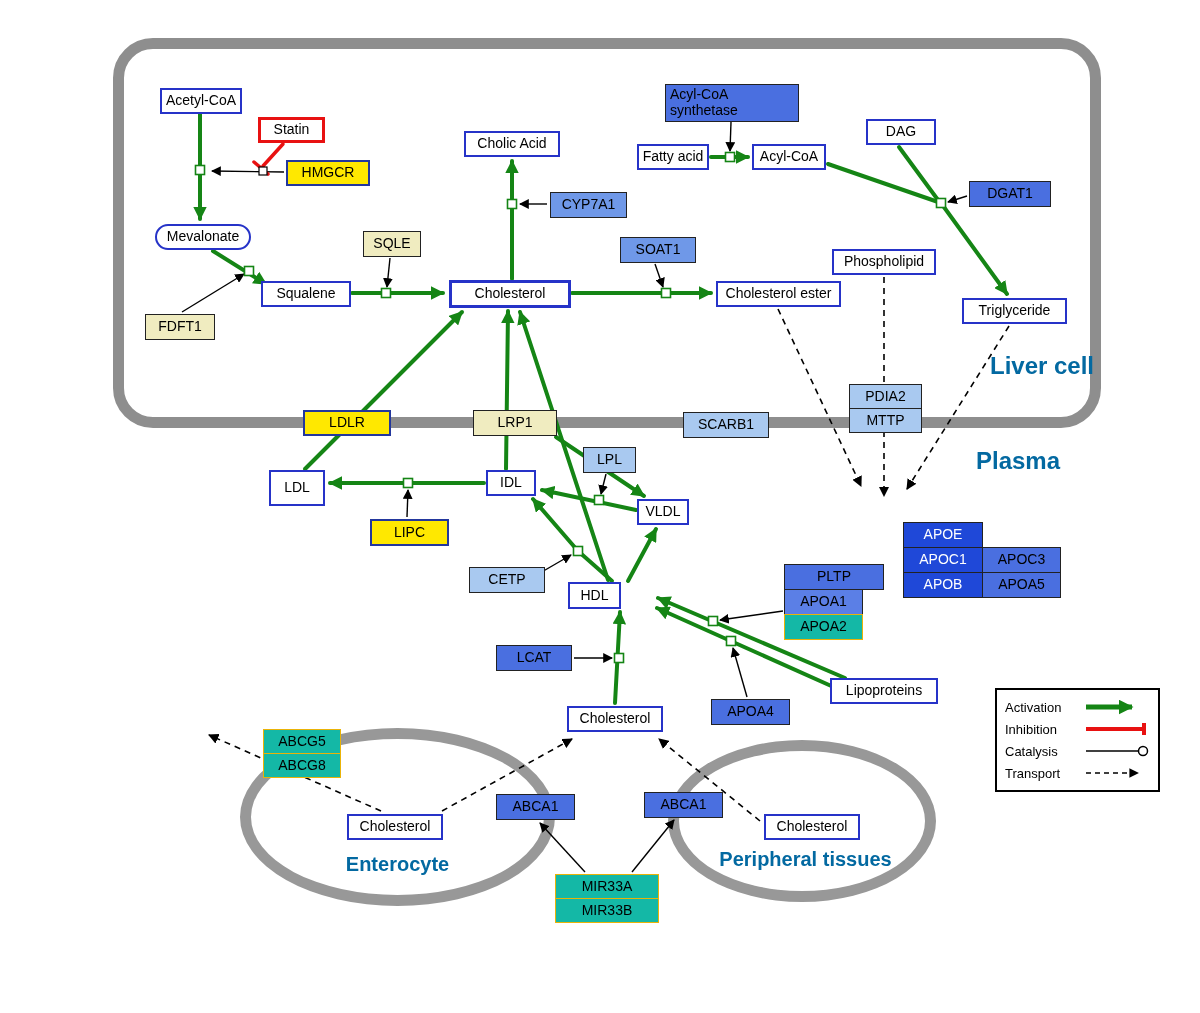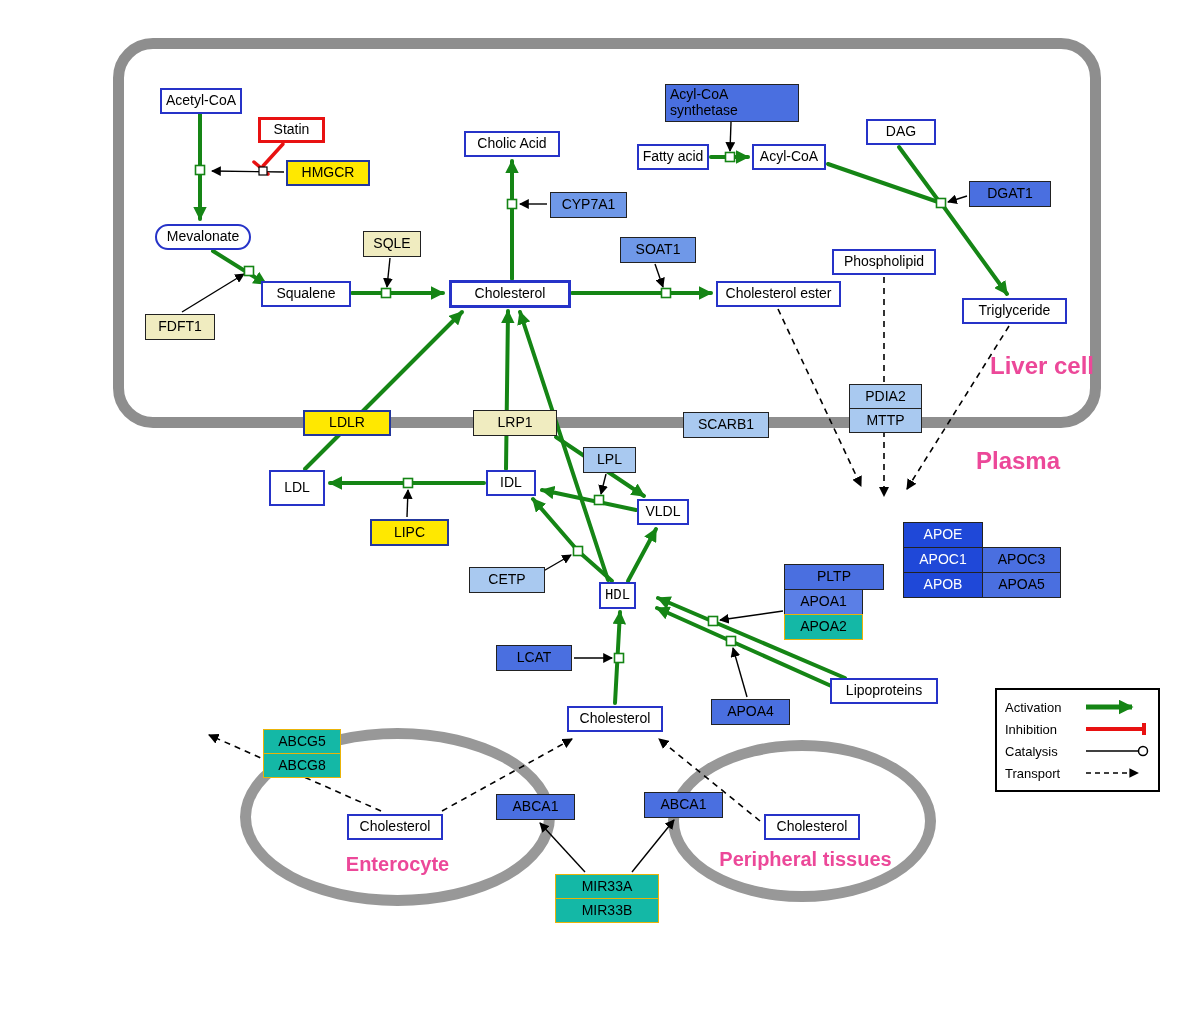--- a/index.html
+++ b/index.html
@@ -14,21 +14,21 @@
   .metab-strong{border:3px solid #2633c8;}
   .statin{border:3px solid #e81111;}
   .gy{background:#ffe800;border:2px solid #23379d;}
   .gpy{background:#f0ecc0;border:1px solid #222;}
   .gbl{background:#a9c9f0;border:1px solid #222;}
   .gbm{background:#6f98e8;border:1px solid #222;}
   .gbr{background:#4a6fe0;border:1px solid #222;}
   .gbr2{background:#5b7fe6;border:1px solid #222;}
   .gbd{background:#14b8a6;border:1px solid #eab308;}
   .gbdd{background:#1f48d8;border:1px solid #222;color:#fff;}
-  .region-label{position:absolute;z-index:2;font-weight:bold;color:#ec4899;text-align:center;}
+  .region-label{position:absolute;z-index:2;font-weight:bold;color:#0369a1;text-align:center;}
   .legend{position:absolute;z-index:4;left:995px;top:688px;width:165px;height:104px;background:#fff;
           border:2px solid #000;box-sizing:border-box;padding:6px 8px;display:flex;flex-direction:column;justify-content:space-between;}
   .legend-row{display:flex;align-items:center;justify-content:space-between;height:22px;}
   .legend-row span{font-size:13px;color:#000;}
 </style>
 </head>
 <body>
 
 <div id="stage">
 
@@ -138,21 +138,21 @@
   <div class="node metab-strong" style="left:449px;top:280px;width:122px;height:28px;">Cholesterol</div>
   <div class="node metab" style="left:716px;top:281px;width:125px;height:26px;">Cholesterol ester</div>
   <div class="node metab" style="left:637px;top:144px;width:72px;height:26px;">Fatty acid</div>
   <div class="node metab" style="left:752px;top:144px;width:74px;height:26px;">Acyl-CoA</div>
   <div class="node metab" style="left:866px;top:119px;width:70px;height:26px;">DAG</div>
   <div class="node metab" style="left:832px;top:249px;width:104px;height:26px;">Phospholipid</div>
   <div class="node metab" style="left:962px;top:298px;width:105px;height:26px;">Triglyceride</div>
   <div class="node metab" style="left:269px;top:470px;width:56px;height:36px;">LDL</div>
   <div class="node metab" style="left:486px;top:470px;width:50px;height:26px;">IDL</div>
   <div class="node metab" style="left:637px;top:499px;width:52px;height:26px;">VLDL</div>
-  <div class="node metab" style="left:599px;top:582px;width:37px;height:27px;font-family:Liberation Mono, monospace;">HDL</div>
+  <div class="node metab" style="left:568px;top:582px;width:53px;height:27px;">HDL</div>
   <div class="node metab" style="left:830px;top:678px;width:108px;height:26px;">Lipoproteins</div>
   <div class="node metab" style="left:567px;top:706px;width:96px;height:26px;">Cholesterol</div>
   <div class="node metab" style="left:347px;top:814px;width:96px;height:26px;">Cholesterol</div>
   <div class="node metab" style="left:764px;top:814px;width:96px;height:26px;">Cholesterol</div>
 
   <div class="node gy" style="left:286px;top:160px;width:84px;height:26px;">HMGCR</div>
   <div class="node gpy" style="left:145px;top:314px;width:70px;height:26px;">FDFT1</div>
   <div class="node gpy" style="left:363px;top:231px;width:58px;height:26px;">SQLE</div>
   <div class="node gbm" style="left:550px;top:192px;width:77px;height:26px;">CYP7A1</div>
   <div class="node gbm" style="left:620px;top:237px;width:76px;height:26px;">SOAT1</div>

